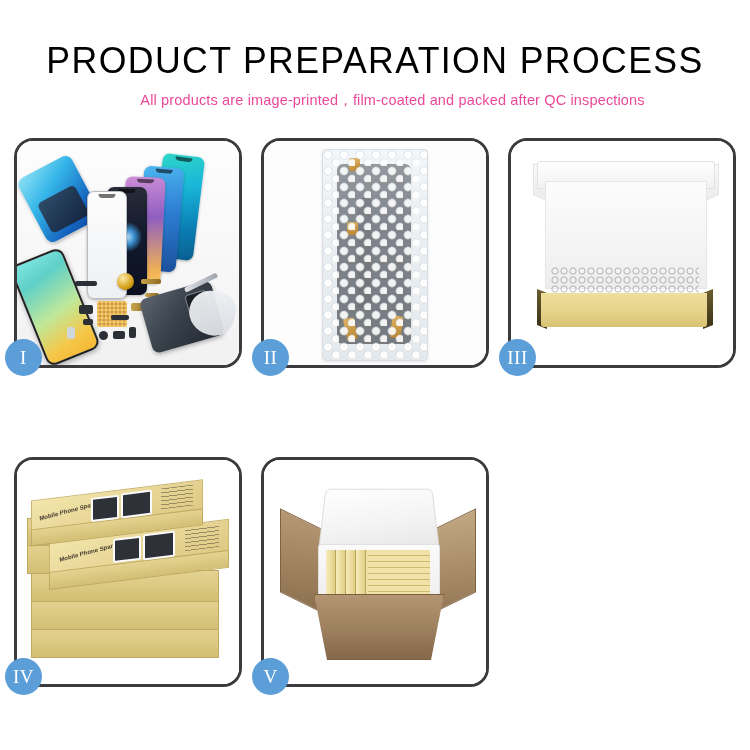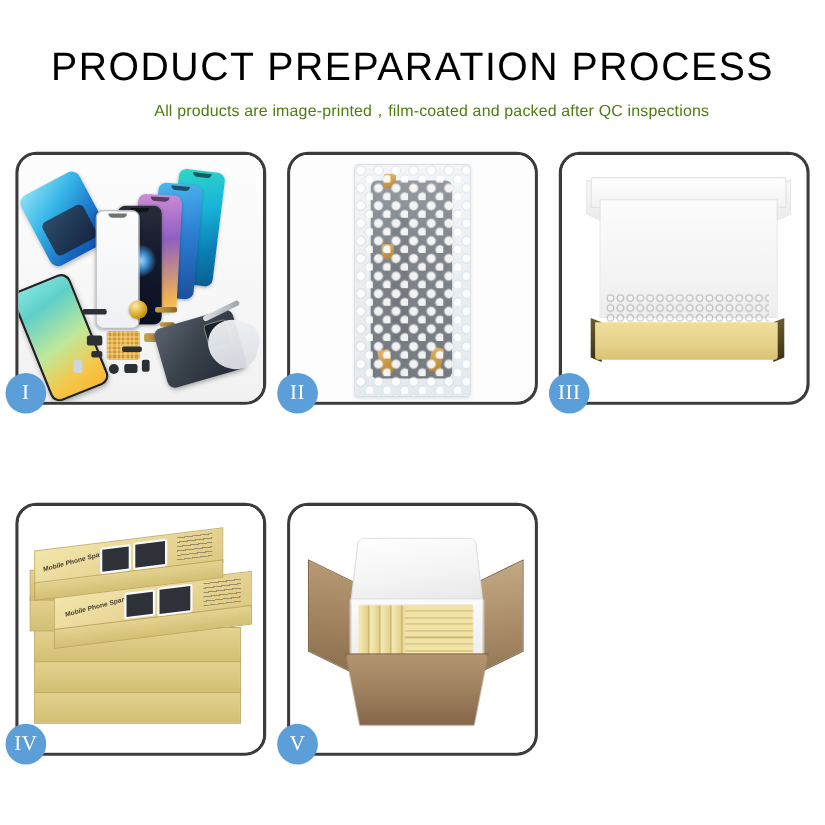--- a/index.html
+++ b/index.html
@@ -22,21 +22,21 @@
     color:#000000;
     margin:0;
     padding-top:42px;
     line-height:38px;
     font-family:"Liberation Sans","DejaVu Sans",sans-serif;
     transform:scaleX(0.99);
   }
   .subtitle{
     font-size:14.5px;
     font-weight:400;
-    color:#4d7c0f;
+    color:#ec4899;
     margin:0;
     padding-top:11px;
     letter-spacing:0.15px;
     font-family:"Liberation Sans","DejaVu Sans",sans-serif;
     padding-left:35px;
   }
 
   
   .grid{position:absolute;left:0;top:138px;width:750px;}
   .row{position:relative;height:230px;margin-bottom:89px;}

